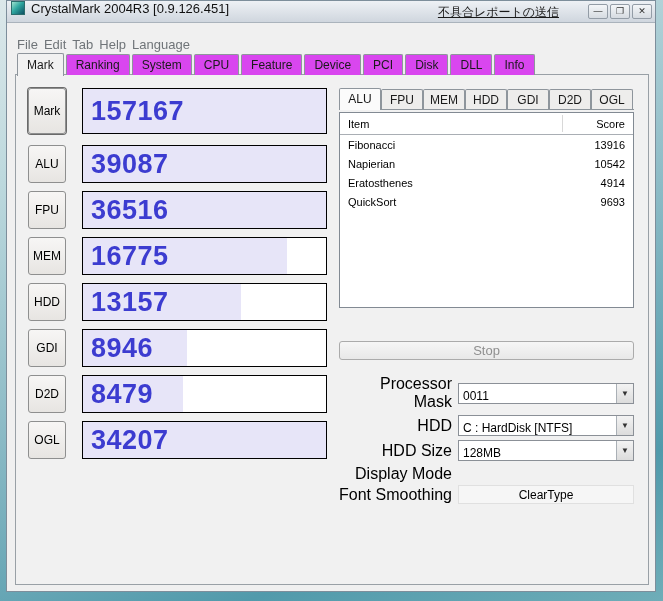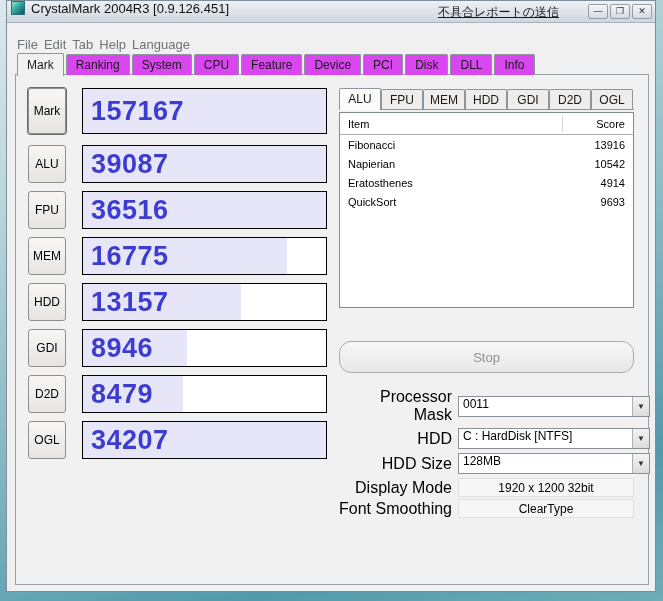--- a/index.html
+++ b/index.html
@@ -95,34 +95,34 @@
     font-size:11px; color:#000;
   }
   .dt-header {
     display:flex; justify-content:space-between; padding:5px 8px 4px 8px;
     border-bottom:1px solid #a9aeb4; position:relative;
   }
   .dt-header .col-sep { position:absolute; right:70px; top:2px; bottom:2px; width:1px; background:#d8d8d8; }
   .dt-row { display:flex; justify-content:space-between; padding:4px 8px 3px 8px; }
 
   .stop-btn {
-    margin-top:33px; height:32px; width:295px;
-    border:1px solid #ababab; border-radius:12px;
+    margin-top:33px; height:19px; width:295px;
+    border:1px solid #ababab; border-radius:3px;
     background:linear-gradient(#f6f6f6,#e8e8e8);
     color:#8f8f8f; font-size:13px; cursor:pointer;
     display:flex; align-items:center; justify-content:center;
   }
 
   .settings { margin-top:15px; }
   .set-row { display:flex; align-items:center; margin-bottom:4px; }
   .set-row.static { margin-bottom:2px; }
   .set-label { width:113px; text-align:right; font-size:16px; color:#000; margin-right:6px; flex:none; }
   .combo {
-    flex:none; width:192px; height:21px; background:#fff; border:1px solid #8b9097;
-    display:flex; align-items:flex-start; position:relative; cursor:pointer;
+    flex:none; width:176px; height:21px; background:#fff; border:1px solid #8b9097;
+    display:flex; align-items:flex-end; position:relative; cursor:pointer;
   }
   .combo-value { font-size:12px; color:#000; padding-left:4px; flex:1; white-space:nowrap; overflow:hidden; }
   .combo-arrow {
     width:17px; height:100%; border-left:1px solid #aab0b6;
     background:linear-gradient(#f3f3f3,#dcdcdc);
     display:flex; align-items:center; justify-content:center;
     font-size:8px; color:#333;
   }
   .static-field {
     flex:none; width:176px; height:19px; background:#f6f6f6; border:1px solid #e0e0e0;
@@ -295,21 +295,20 @@
         <div class="set-row">
           <div class="set-label">HDD Size</div>
           <div class="combo">
             <div class="combo-value">128MB</div>
             <div class="combo-arrow">▼</div>
           </div>
         </div>
 
         <div class="set-row static">
           <div class="set-label">Display Mode</div>
-          <div class="static-field">1920 x 1200 32bit</div>
         </div>
 
         <div class="set-row static">
           <div class="set-label">Font Smoothing</div>
           <div class="static-field">ClearType</div>
         </div>
 
       </div>
 
     </div>

